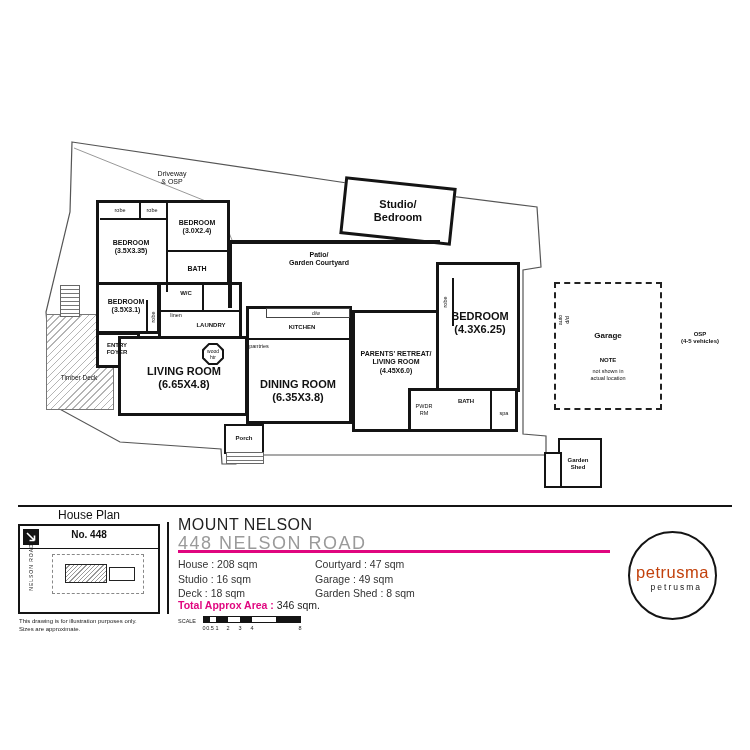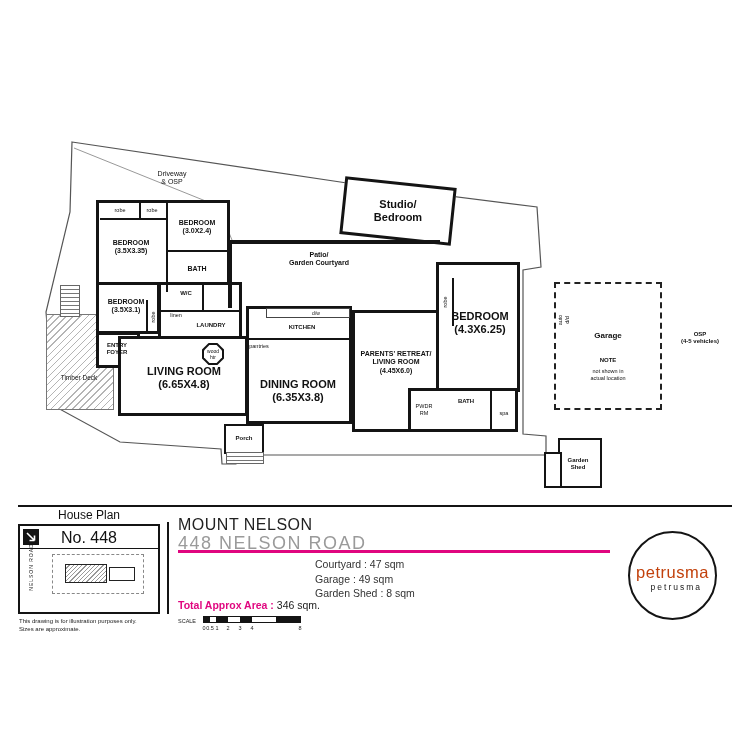--- a/index.html
+++ b/index.html
@@ -26,21 +26,21 @@
   .oct{position:absolute;z-index:2;background:#141414;
        clip-path:polygon(30% 0,70% 0,100% 30%,100% 70%,70% 100%,30% 100%,0 70%,0 30%);}
   .oct .in{position:absolute;left:2px;top:2px;right:2px;bottom:2px;background:#fff;
        clip-path:polygon(30% 0,70% 0,100% 30%,100% 70%,70% 100%,30% 100%,0 70%,0 30%);}
   .counter{position:absolute;z-index:2;border:1px solid #444;background:#fff;box-sizing:border-box;}
   
   .hr{position:absolute;left:18px;top:505px;width:714px;height:2px;background:#141414;}
   .siteplan-title{position:absolute;left:18px;top:508px;width:142px;text-align:center;font-size:12px;}
   .siteplan-box{position:absolute;left:18px;top:524px;width:142px;height:90px;
         border:2px solid #141414;box-sizing:border-box;}
-  .sp-head{position:absolute;left:0;top:3px;width:100%;text-align:center;font-weight:normal;font-size:16px;}
+  .sp-head{position:absolute;left:0;top:3px;width:100%;text-align:center;font-weight:bold;font-size:10px;}
   .sp-line{position:absolute;left:0;top:22px;width:100%;height:1px;background:#141414;}
   .north{position:absolute;left:3px;top:3px;width:16px;height:16px;}
   .minimap{position:absolute;left:32px;top:28px;width:90px;height:38px;border:1px dashed #888;}
   .mm-house{position:absolute;left:12px;top:9px;width:40px;height:17px;border:1.5px solid #222;
         background:repeating-linear-gradient(135deg,#fff 0 2px,#999 2px 3px);}
   .mm-shed{position:absolute;left:56px;top:12px;width:24px;height:12px;border:1px solid #222;}
   .road{position:absolute;left:-24px;top:38px;font-size:5px;letter-spacing:1px;
         transform:rotate(-90deg);transform-origin:center;width:70px;text-align:center;}
   .disclaimer{position:absolute;left:19px;top:617px;font-size:6px;color:#222;white-space:pre-line;line-height:1.4;}
   .vdiv{position:absolute;left:167px;top:522px;width:1.5px;height:92px;background:#141414;}
@@ -186,20 +186,25 @@
 
   <div class="disclaimer">This drawing is for illustration purposes only.
 Sizes are approximate.</div>
 
   <div class="vdiv"></div>
 
   <div class="suburb">MOUNT NELSON</div>
   <div class="address">448 NELSON ROAD</div>
   <div class="accent-line"></div>
 
+  <div class="col c1">
+    <div>House : 208 sqm</div>
+    <div>Studio : 16 sqm</div>
+    <div>Deck : 18 sqm</div>
+  </div>
   <div class="col c2">
     <div>Courtyard : 47 sqm</div>
     <div>Garage : 49 sqm</div>
     <div>Garden Shed : 8 sqm</div>
   </div>
 
   <div class="total"><span class="tl">Total Approx Area :</span><span> 346 sqm.</span></div>
 
   <div class="scale-lbl">SCALE</div>
   <div class="scalebar">

